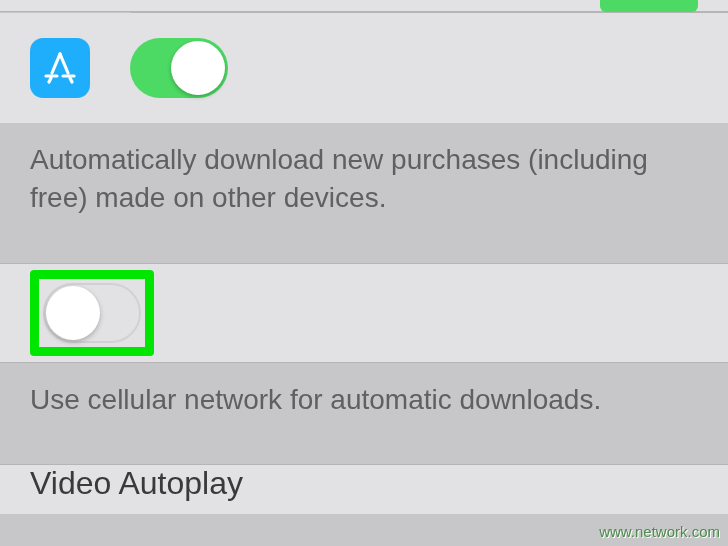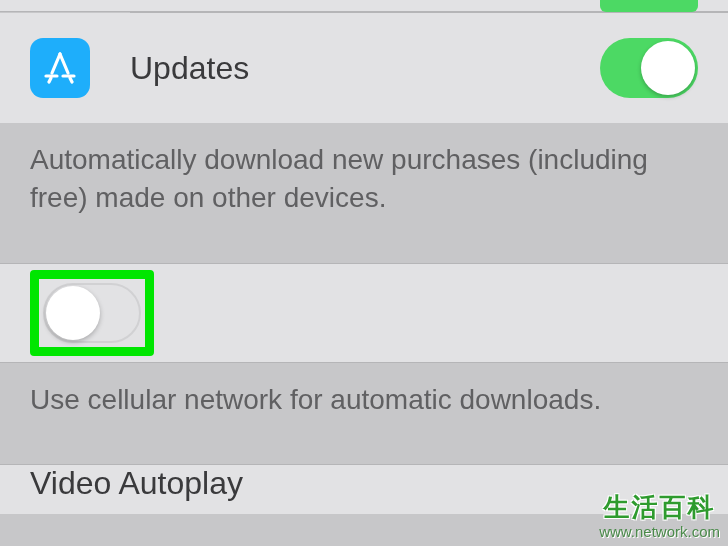--- a/index.html
+++ b/index.html
@@ -170,21 +170,20 @@
       <g stroke="#fff" stroke-width="3.2" stroke-linecap="round" fill="none">
         <line x1="20" y1="6" x2="12" y2="25"></line>
         <line x1="20" y1="6" x2="28" y2="25"></line>
         <line x1="6" y1="28" x2="17" y2="28"></line>
         <line x1="23" y1="28" x2="34" y2="28"></line>
         <line x1="9" y1="34" x2="11" y2="30"></line>
         <line x1="30" y1="30" x2="32" y2="34"></line>
       </g>
     </svg>
   </div>
-  <div class="label">Updates</div>
   <div class="toggle toggle-on">
     <div class="knob"></div>
   </div>
 </div>
 
 <div class="footer-text">Automatically download new purchases (including free) made on other devices.</div>
 
 <div class="spacer"></div>
 
 <div class="row cellular-row">
@@ -197,15 +196,14 @@
 
 <div class="footer-text">Use cellular network for automatic downloads.</div>
 
 <div class="spacer"></div>
 
 <div class="row autoplay-row">
   <div class="label">Video Autoplay</div>
 </div>
 
 <div class="watermark">
-  <div class="cn">生活百科</div>
   <div class="url">www.network.com</div>
 </div>
 
 </body></html>

